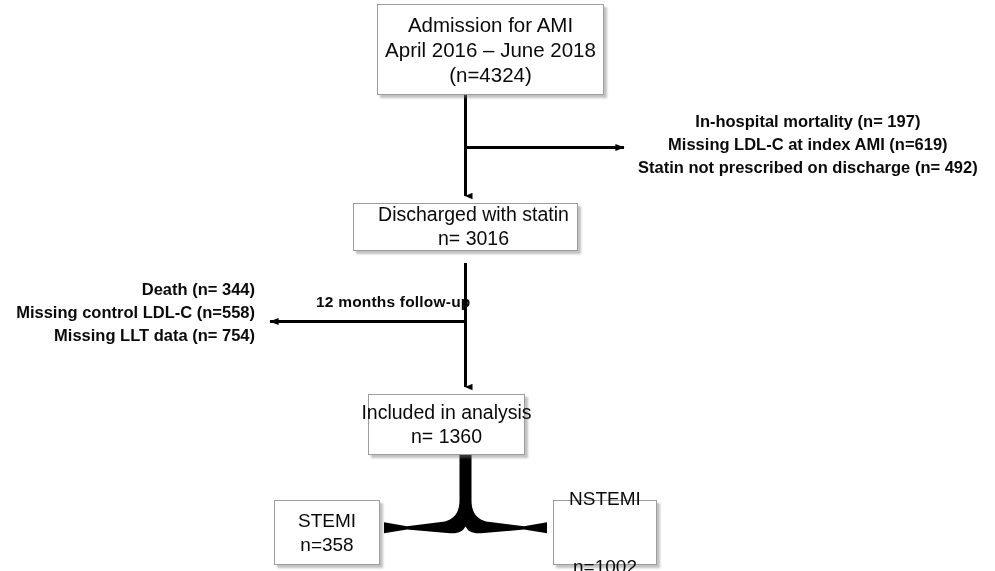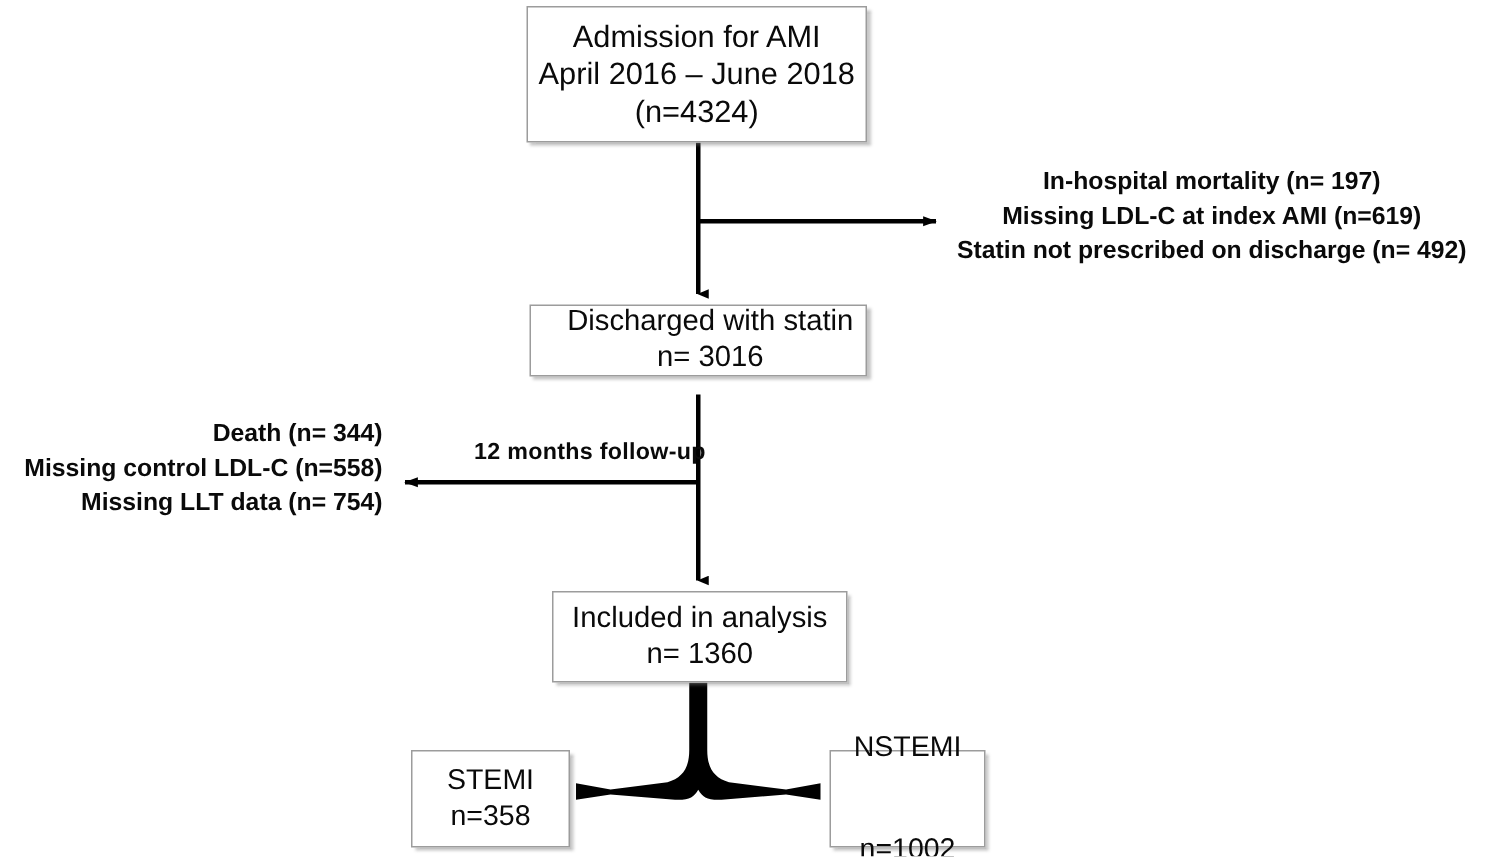--- a/index.html
+++ b/index.html
@@ -29,21 +29,21 @@
     box-shadow:2.5px 2.5px 2px rgba(120,120,120,0.45);
     display:flex;
     flex-direction:column;
     align-items:center;
     justify-content:center;
     color:#0a0a0a;
     text-align:center;
     line-height:1.22;
   }
   .node .line{ display:block; white-space:nowrap; }
-  .node.big{ font-size:20.5px; }
+  .node.big{ font-size:20.5px;margin-left:26px; }
   .node.mid{ font-size:19.5px; }
   .node.small{ font-size:19px; }
 
   .exclusions{
     position:absolute;
     font-weight:bold;
     color:#0a0a0a;
     line-height:1.38;
     white-space:nowrap;
   }
@@ -57,21 +57,21 @@
     font-size:15.5px;
     font-weight:bold;
     color:#0a0a0a;
     white-space:nowrap;
     letter-spacing:0.2px;
     margin-left:24px;
   }
 
   #box-admission{ left:351px; top:4px;   width:227px; height:91px; }
   #box-discharged{ left:353px; top:203px; width:225px; height:48px;padding-left:16px; }
-  #box-included{  left:368px; top:394px; width:197px; height:61px; }
+  #box-included{  left:368px; top:394px; width:157px; height:61px; }
   #box-stemi{     left:274px; top:500px; width:106px; height:65px;text-align:center; }
   #box-nstemi{    left:553px; top:500px; width:104px; height:65px;gap:44px; }
 </style>
 </head>
 <body>
 
 <div id="canvas">
 
   <svg id="wires" viewBox="0 0 995 571" xmlns="http://www.w3.org/2000/svg">
     <defs>

